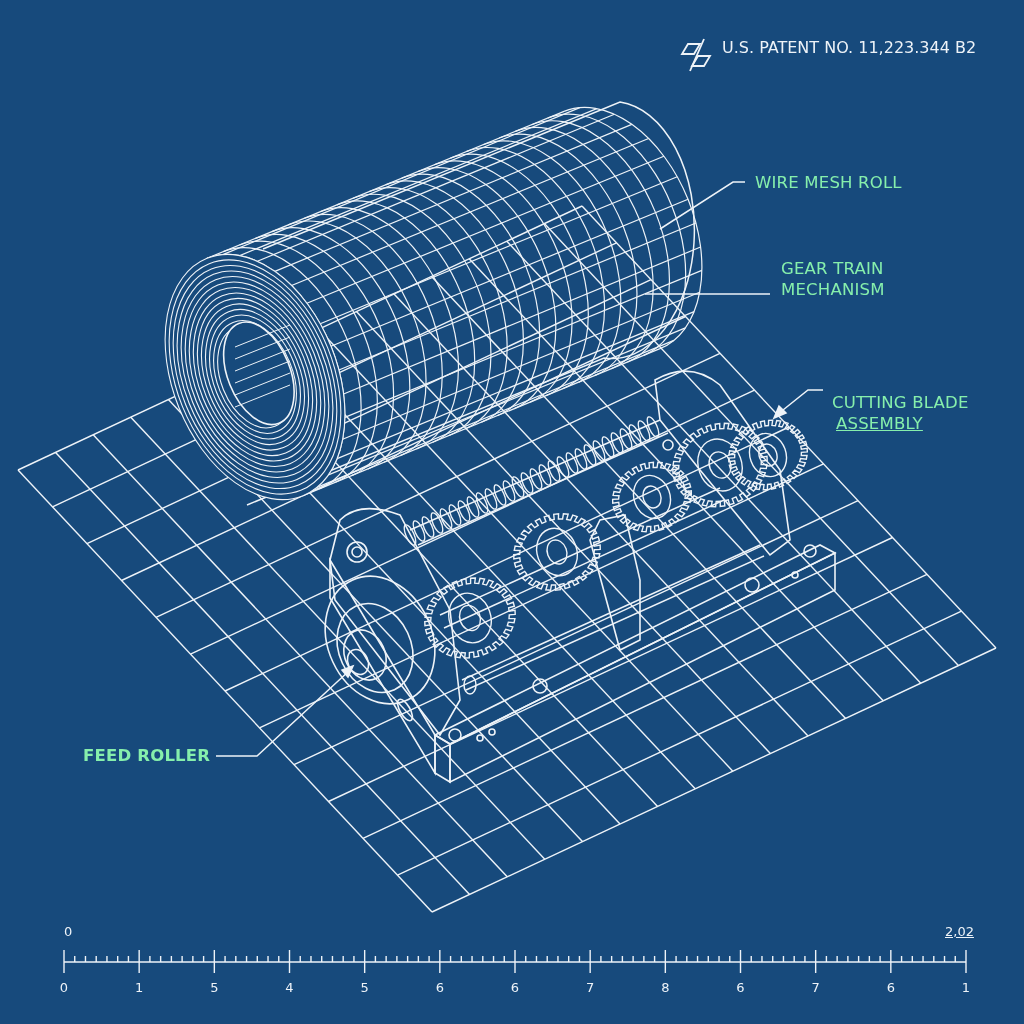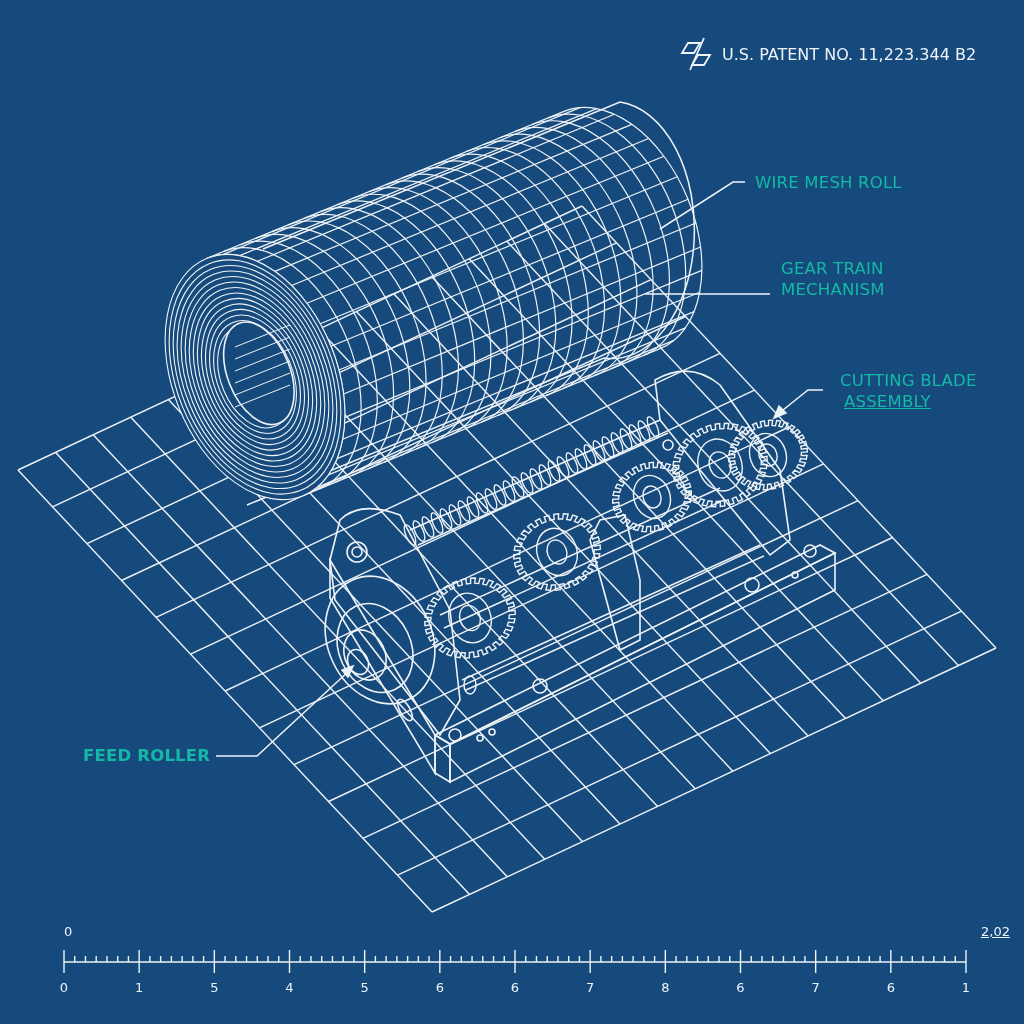--- a/index.html
+++ b/index.html
@@ -6,23 +6,23 @@
   body {
     width:1024px; height:1024px; overflow:hidden;
     background:#174a7c;
     position:relative;
     font-family:"DejaVu Sans", "Liberation Sans", sans-serif;
     color:#eef3f8;
   }
   #canvas { position:absolute; left:0; top:0; width:1024px; height:1024px; }
   .lbl {
     position:absolute; font-size:16.5px; letter-spacing:0.2px; line-height:21px;
-    color:#14b8a6; white-space:nowrap;
+    color:#86efac; white-space:nowrap;
   }
-  .patent { position:absolute; left:680px; top:38px; height:32px; display:flex; align-items:center; gap:8px; }
+  .patent { position:absolute; left:680px; top:38px; height:32px; display:flex; gap:8px; }
   .patent-text { font-size:16px; color:#eef3f8; }
   .ruler-lbl { position:absolute; font-size:13px; color:#eef3f8; transform:translateX(-50%); }
   .stroke { stroke:#eef3f8; fill:none; }
 </style>
 </head>
 <body>
 
 <svg id="canvas" viewBox="0 0 1024 1024">
 
   <g id="ground-grid" class="stroke" stroke-width="1.4">
@@ -321,30 +321,30 @@
   <span class="patent-text">U.S. PATENT NO. 11,223.344 B2</span>
 </div>
 
 <div class="lbl" style="left:755px; top:172px;">
   <div>WIRE MESH ROLL</div>
 </div>
 <div class="lbl" style="left:781px; top:258px;">
   <div>GEAR TRAIN</div>
   <div>MECHANISM</div>
 </div>
-<div class="lbl" style="left:832px; top:370px;margin-left:8px;">
+<div class="lbl" style="left:832px; top:392px;">
   <div>CUTTING BLADE</div>
   <div style="padding-left:4px;text-decoration:underline;">ASSEMBLY</div>
 </div>
 <div class="lbl" style="left:83px; top:745px;font-weight:bold;">
   <div>FEED ROLLER</div>
 </div>
 
 <div class="ruler-lbl" style="left:64px; top:924px; transform:none;">0</div>
-<div class="ruler-lbl" style="left:981px; top:924px; transform:none;text-decoration:underline;">2,02</div>
+<div class="ruler-lbl" style="left:945px; top:924px; transform:none;text-decoration:underline;">2,02</div>
 <div id="ruler-labels">
     <div class="ruler-lbl" style="left: 64px; top: 980px;">0</div>
     <div class="ruler-lbl" style="left: 139.167px; top: 980px;">1</div>
     <div class="ruler-lbl" style="left: 214.333px; top: 980px;">5</div>
     <div class="ruler-lbl" style="left: 289.5px; top: 980px;">4</div>
     <div class="ruler-lbl" style="left: 364.667px; top: 980px;">5</div>
     <div class="ruler-lbl" style="left: 439.833px; top: 980px;">6</div>
     <div class="ruler-lbl" style="left: 515px; top: 980px;">6</div>
     <div class="ruler-lbl" style="left: 590.167px; top: 980px;">7</div>
     <div class="ruler-lbl" style="left: 665.333px; top: 980px;">8</div>

